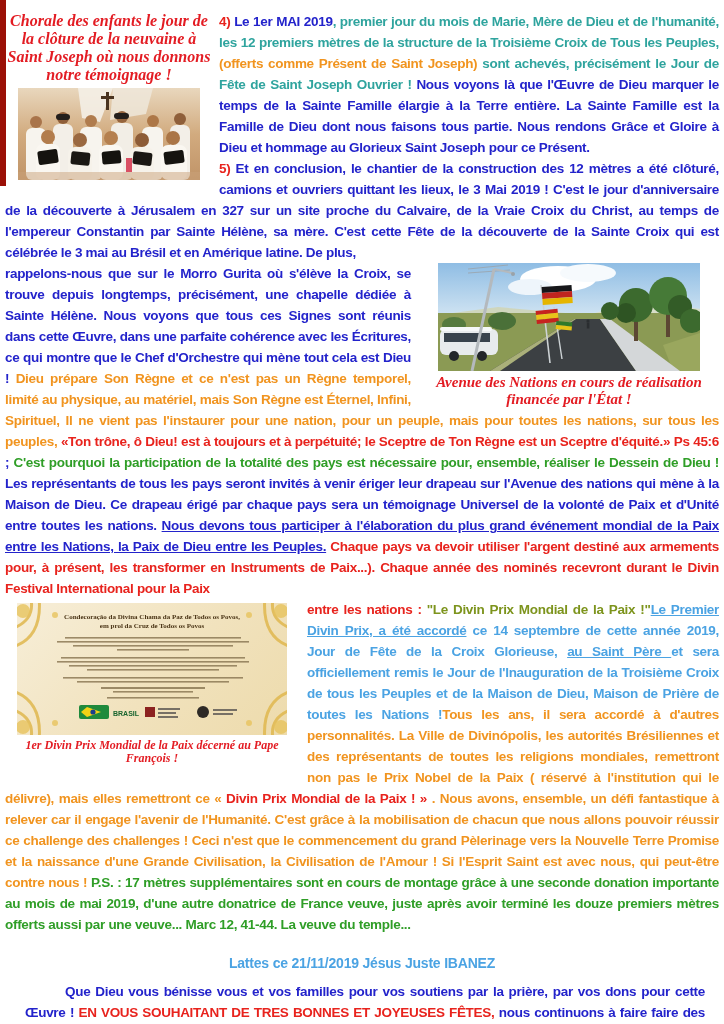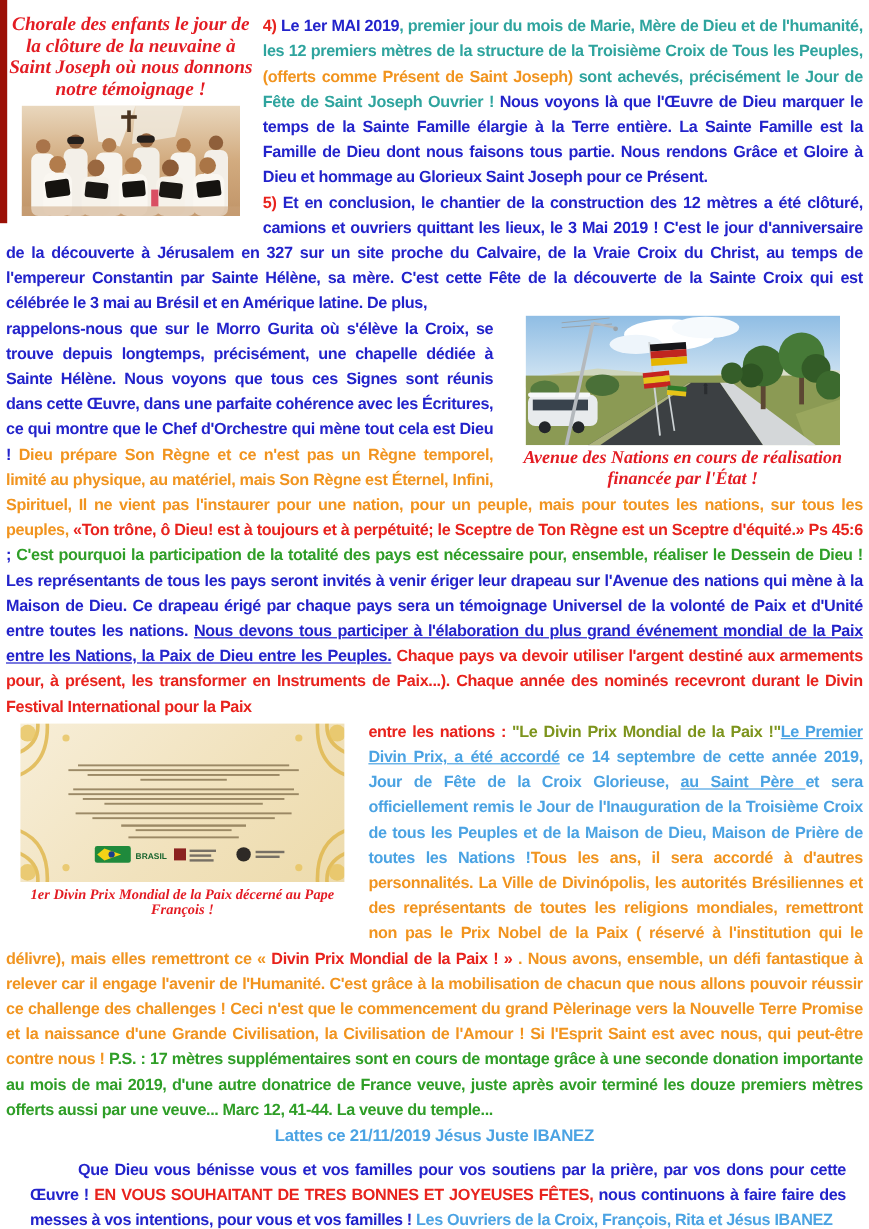--- a/index.html
+++ b/index.html
@@ -51,21 +51,21 @@
   .cert-deco{position:absolute;left:0;top:0;}
   .cert-title{
     position:relative;
     font-family:"Liberation Serif",serif;
     font-weight:bold;color:#4a3416;
     font-size:7px;line-height:1.25;text-align:center;
     padding-top:10px;letter-spacing:0;
   }
   .signature-line{
     text-align:center;color:var(--c-sky,#4ba3e3);
-    font-size:14px;letter-spacing:-0.2px;line-height:21px;margin-top:1px;
+    font-size:14px;letter-spacing:-0.2px;line-height:21px;margin-top:18px;
   }
   .closing{
     margin:7px 14px 0 20px;
     text-indent:40px;
     font-size:13.5px;letter-spacing:-0.3px;line-height:21px;
     text-align:justify;
   }
   .footer{margin-top:1px;}
   .footer-line{
     text-align:center;color:var(--c-orange,#f1941f);
@@ -259,20 +259,24 @@
             <text x="96" y="113" font-family="Liberation Sans, sans-serif" font-size="7" font-weight="bold" fill="#18642e">BRASIL</text>
             <rect x="128" y="104" width="10" height="10" fill="#8c2220"></rect>
             <rect x="141" y="105" width="22" height="2" fill="#777065"></rect>
             <rect x="141" y="109" width="18" height="2" fill="#777065"></rect>
             <rect x="141" y="113" width="20" height="2" fill="#777065"></rect>
             <circle cx="186" cy="109" r="6" fill="#2e2a26"></circle>
             <rect x="196" y="106" width="24" height="2" fill="#777065"></rect>
             <rect x="196" y="110" width="20" height="2" fill="#777065"></rect>
           </g>
         </svg>
+        <div class="cert-title">
+          <div>Condecoração da  Divina Chama da Paz de Todos os Povos,</div>
+          <div>em prol da Cruz de Todos os Povos</div>
+        </div>
       </div>
       <div class="figure-caption">1er Divin Prix Mondial de la Paix décerné au Pape François !</div>
     </div>
     <p class="body-text"><span style="color: rgb(232, 35, 29);">entre les nations : </span><span style="color: rgb(125, 148, 29);">"Le Divin Prix Mondial de la Paix !"</span><span style="color: rgb(75, 163, 227); text-decoration: underline;">Le Premier Divin Prix, a été accordé</span><span style="color: rgb(75, 163, 227);">  ce 14 septembre de cette année 2019, Jour de Fête de la Croix Glorieuse, </span><span style="color: rgb(75, 163, 227); text-decoration: underline;">au Saint Père </span><span style="color: rgb(75, 163, 227);">et sera officiellement remis le Jour de l'Inauguration de la Troisième Croix de tous les Peuples et de la Maison de Dieu, Maison de Prière de toutes les Nations !</span><span style="color: rgb(241, 148, 31);">Tous les ans, il sera accordé à d'autres personnalités. La Ville de Divinópolis, les autorités Brésiliennes et des représentants de toutes les religions mondiales, remettront non pas le Prix Nobel de la Paix ( réservé à l'institution qui le délivre), mais elles remettront ce «  </span><span style="color: rgb(232, 35, 29);">Divin Prix Mondial de la Paix ! »</span><span style="color: rgb(241, 148, 31);"> . </span><span style="color: rgb(241, 148, 31);">Nous avons, ensemble, un défi fantastique à relever car il engage l'avenir de l'Humanité. C'est grâce à la mobilisation de chacun que nous allons pouvoir réussir ce challenge des challenges ! Ceci n'est que le commencement du grand Pèlerinage vers la Nouvelle Terre Promise et la naissance d'une Grande Civilisation, la Civilisation de l'Amour ! Si l'Esprit Saint est avec nous, qui peut-être contre nous !   </span><span style="color: rgb(47, 158, 39);">P.S. : 17 mètres supplémentaires sont en cours de montage grâce à une seconde donation importante au mois de mai 2019, d'une autre donatrice de France veuve, juste après avoir terminé les douze premiers mètres offerts aussi par une veuve... Marc 12, 41-44. La veuve du temple...</span></p>
   </div>
 
   <div class="signature-line">Lattes ce 21/11/2019 Jésus Juste IBANEZ</div>
 
   <p class="closing"><span style="color: rgb(35, 35, 203);">Que Dieu vous bénisse vous et vos familles pour vos soutiens par la prière, par vos dons pour cette Œuvre ! </span><span style="color: rgb(232, 35, 29);">EN VOUS SOUHAITANT DE TRES BONNES ET JOYEUSES FÊTES,</span><span style="color: rgb(35, 35, 203);"> nous continuons à faire faire des messes à vos intentions, pour vous et vos familles !   </span><span style="color: rgb(75, 163, 227);">Les Ouvriers de la Croix, François, Rita et Jésus IBANEZ</span></p>
 

